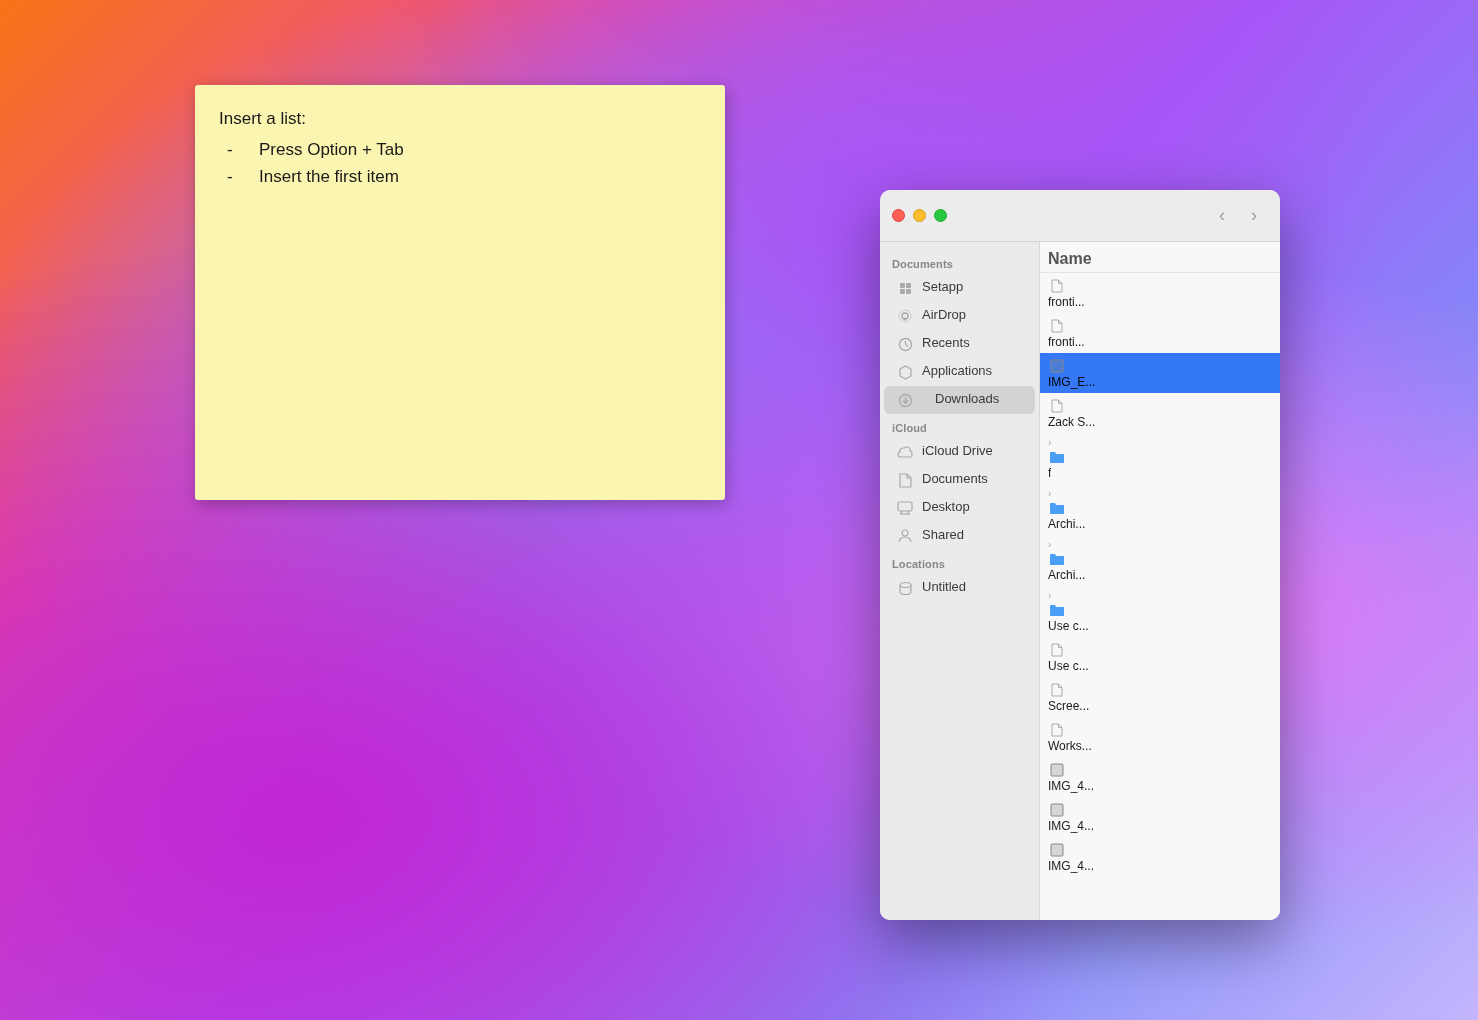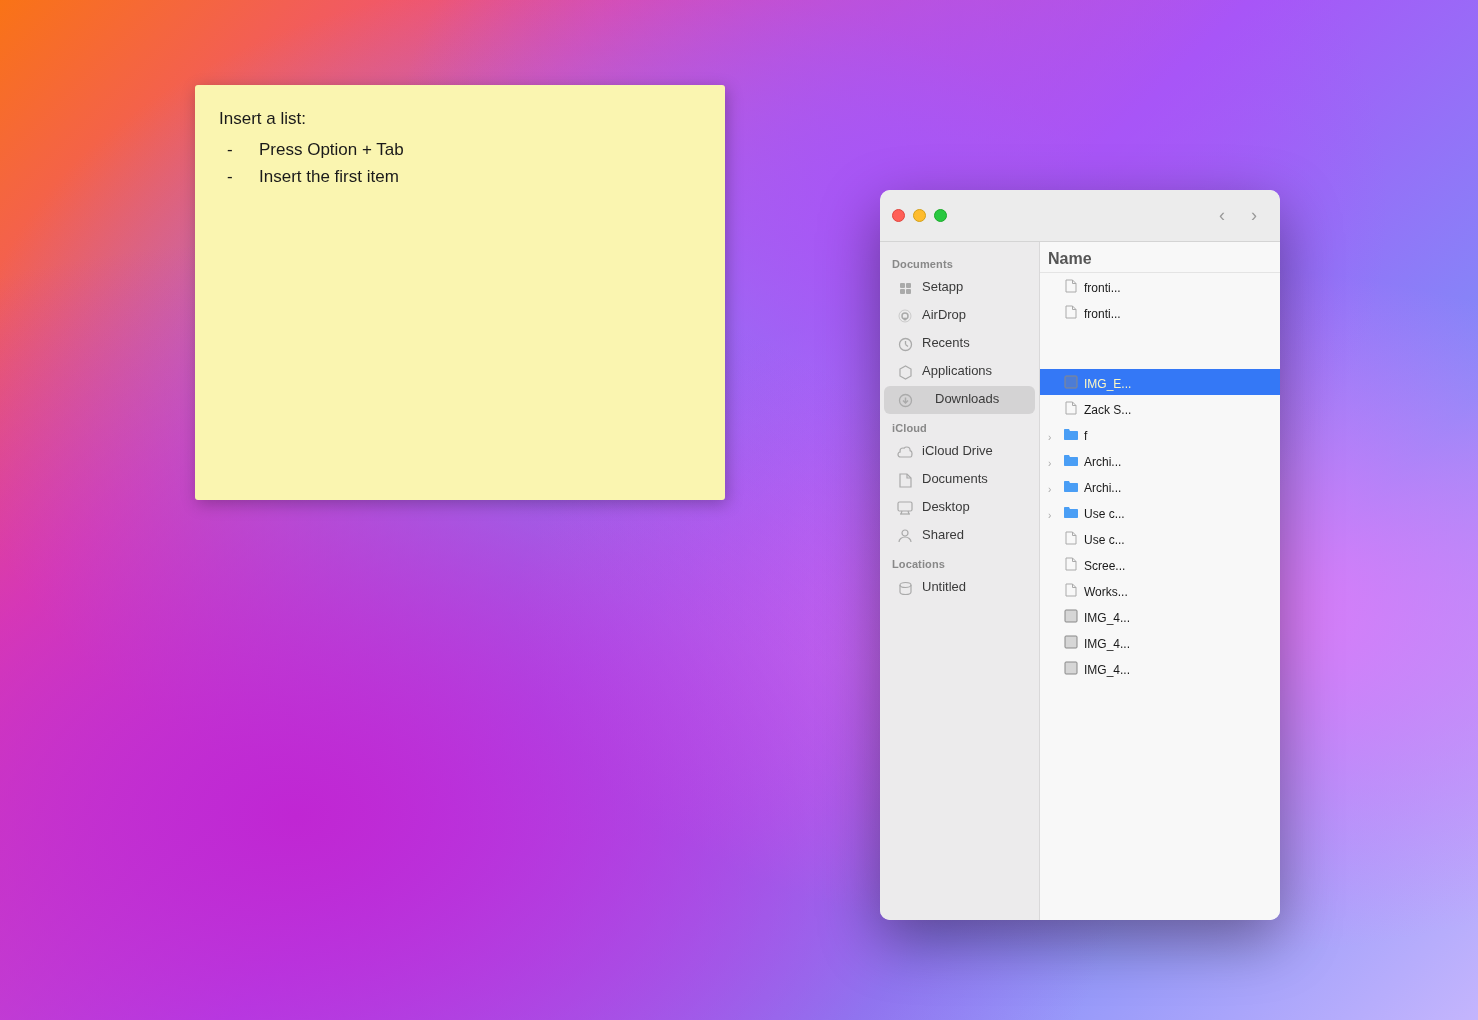--- a/index.html
+++ b/index.html
@@ -195,32 +195,32 @@
       font-size: 16px;
       color: #555;
       font-weight: 600;
       background: rgba(248,248,248,0.97);
       position: sticky;
       top: 0;
     }
 
     .file-row {
       display: flex;
-      align-items: flex-end;
+      align-items: flex-start;
       padding: 4px 8px;
       font-size: 12px;
       color: #1a1a1a;
       cursor: pointer;
       min-height: 26px;
+      flex-direction: column;
     }
 
     .file-row.selected {
       background: #3478f6;
-      color: #fef9c3;
-      margin-top: 44px;
+      color: #000000;
     }
 
     .file-row-chevron {
       width: 14px;
       font-size: 10px;
       color: #aaa;
       flex-shrink: 0;
     }
 
     .file-row.selected .file-row-chevron {

